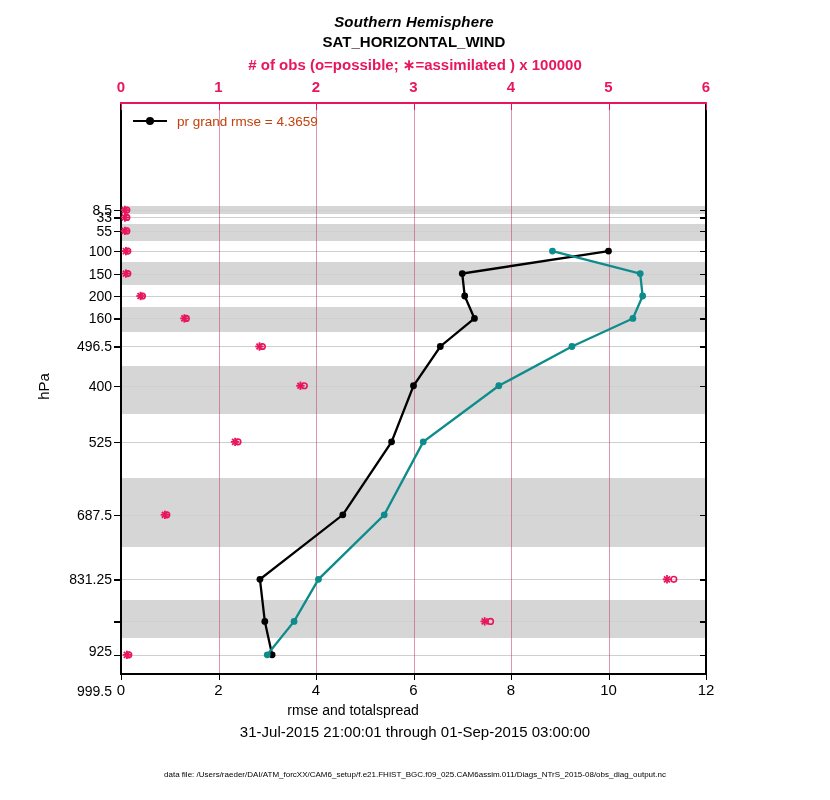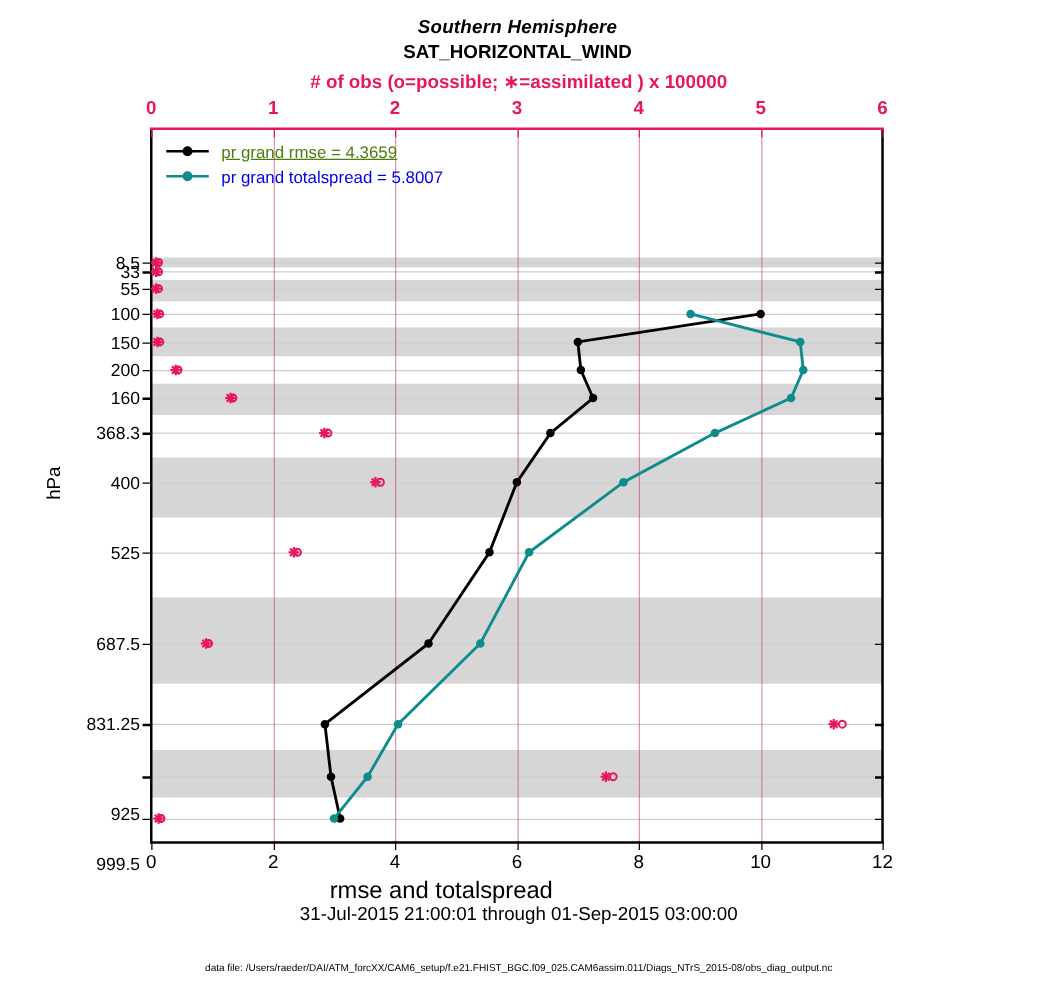--- a/index.html
+++ b/index.html
@@ -23,21 +23,21 @@
   .ylab{position:absolute;left:0;width:112px;text-align:right;font-size:14px;line-height:16px;}
   .xlab{position:absolute;width:44px;text-align:center;font-size:15px;top:681px;}
   .tlab{position:absolute;width:44px;text-align:center;font-size:15px;top:78px;font-weight:bold;}
   .ylabel-rot{position:absolute;left:30px;top:378px;font-size:15px;
           transform:rotate(-90deg);transform-origin:center;}
   .legend{position:absolute;left:12px;top:8px;}
   .lrow{position:relative;height:20px;display:flex;align-items:center;}
   .lline{position:relative;width:34px;height:2.5px;margin-right:10px;}
   .ldot{position:absolute;left:13px;top:-2.6px;width:8px;height:8px;border-radius:50%;}
   .ltext{font-size:13.5px;white-space:nowrap;}
-  .xaxis-label{position:absolute;left:0;width:706px;top:702px;text-align:center;font-size:19px;}
+  .xaxis-label{position:absolute;left:0;width:706px;top:702px;text-align:center;font-size:14px;}
   .subtitle{position:absolute;left:0;width:830px;top:723px;text-align:center;font-size:15px;}
   .footnote{position:absolute;left:0;width:830px;top:770px;text-align:center;
           font-size:8px;color:#000;}
   svg{position:absolute;left:0;top:0;overflow:visible;}
 </style>
 </head>
 <body>
 
 <div class="figure">
 
@@ -198,27 +198,21 @@
           <line x1="2.8801515190165006" y1="548.8529861646858" x2="8.8198484809835" y2="554.7926831266528" stroke="#e8175d" stroke-width="1.8"></line>
           <line x1="5.8500000000000005" y1="547.6228346456693" x2="5.8500000000000005" y2="556.0228346456694" stroke="#e8175d" stroke-width="1.8"></line>
           <line x1="8.8198484809835" y1="548.8529861646858" x2="2.880151519016501" y2="554.7926831266528" stroke="#e8175d" stroke-width="1.8"></line>
         </g>
       </svg>
       <div class="legend">
         <div class="lrow">
           <div class="lline" style="background: rgb(0, 0, 0);">
             <div class="ldot" style="background: rgb(0, 0, 0);"></div>
           </div>
-          <div class="ltext" style="color: #4d7c0f; text-decoration: underline;">pr grand rmse = 4.3659</div>
-        </div>
-        <div class="lrow">
-          <div class="lline" style="background: rgb(14, 139, 139);">
-            <div class="ldot" style="background: rgb(14, 139, 139);"></div>
-          </div>
-          <div class="ltext" style="color: rgb(0, 0, 238);">pr grand totalspread = 5.8007</div>
+          <div class="ltext" style="color: #c2410c;">pr grand rmse = 4.3659</div>
         </div>
       </div>
     </div>
 
   <div class="ylabel-rot">hPa</div>
   <div class="xaxis-label">rmse and totalspread</div>
   <div class="subtitle">31-Jul-2015 21:00:01 through 01-Sep-2015 03:00:00</div>
   <div class="footnote">data file: /Users/raeder/DAI/ATM_forcXX/CAM6_setup/f.e21.FHIST_BGC.f09_025.CAM6assim.011/Diags_NTrS_2015-08/obs_diag_output.nc</div>
 
 <div class="tick" style="left: 114px; top: 210.043px; width: 7px; height: 1.3px;"></div>
@@ -237,21 +231,21 @@
     <div class="tick" style="left: 700px; top: 273.551px; width: 7px; height: 1.3px;"></div>
     <div class="ylab" style="top: 265.551px;">150</div>
     <div class="tick" style="left: 114px; top: 295.992px; width: 7px; height: 1.3px;"></div>
     <div class="tick" style="left: 700px; top: 295.992px; width: 7px; height: 1.3px;"></div>
     <div class="ylab" style="top: 287.992px;">200</div>
     <div class="tick" style="left: 114px; top: 318.433px; width: 7px; height: 1.3px;"></div>
     <div class="tick" style="left: 700px; top: 318.433px; width: 7px; height: 1.3px;"></div>
     <div class="ylab" style="top: 310.433px;">160</div>
     <div class="tick" style="left: 114px; top: 346.484px; width: 7px; height: 1.3px;"></div>
     <div class="tick" style="left: 700px; top: 346.484px; width: 7px; height: 1.3px;"></div>
-    <div class="ylab" style="top: 338.484px;">368.3</div>
+    <div class="ylab" style="top: 338.484px;">496.5</div>
     <div class="tick" style="left: 114px; top: 385.756px; width: 7px; height: 1.3px;"></div>
     <div class="tick" style="left: 700px; top: 385.756px; width: 7px; height: 1.3px;"></div>
     <div class="ylab" style="top: 377.756px;">400</div>
     <div class="tick" style="left: 114px; top: 441.858px; width: 7px; height: 1.3px;"></div>
     <div class="tick" style="left: 700px; top: 441.858px; width: 7px; height: 1.3px;"></div>
     <div class="ylab" style="top: 433.858px;">525</div>
     <div class="tick" style="left: 114px; top: 514.791px; width: 7px; height: 1.3px;"></div>
     <div class="tick" style="left: 700px; top: 514.791px; width: 7px; height: 1.3px;"></div>
     <div class="ylab" style="top: 506.791px;">687.5</div>
     <div class="tick" style="left: 114px; top: 579.309px; width: 7px; height: 1.3px;"></div>

